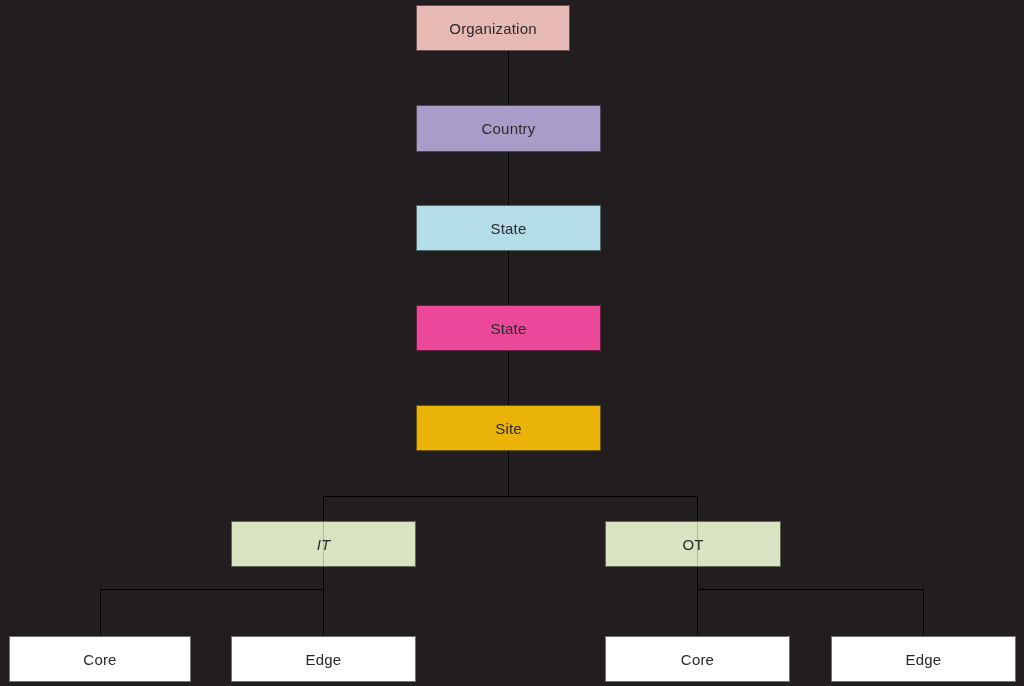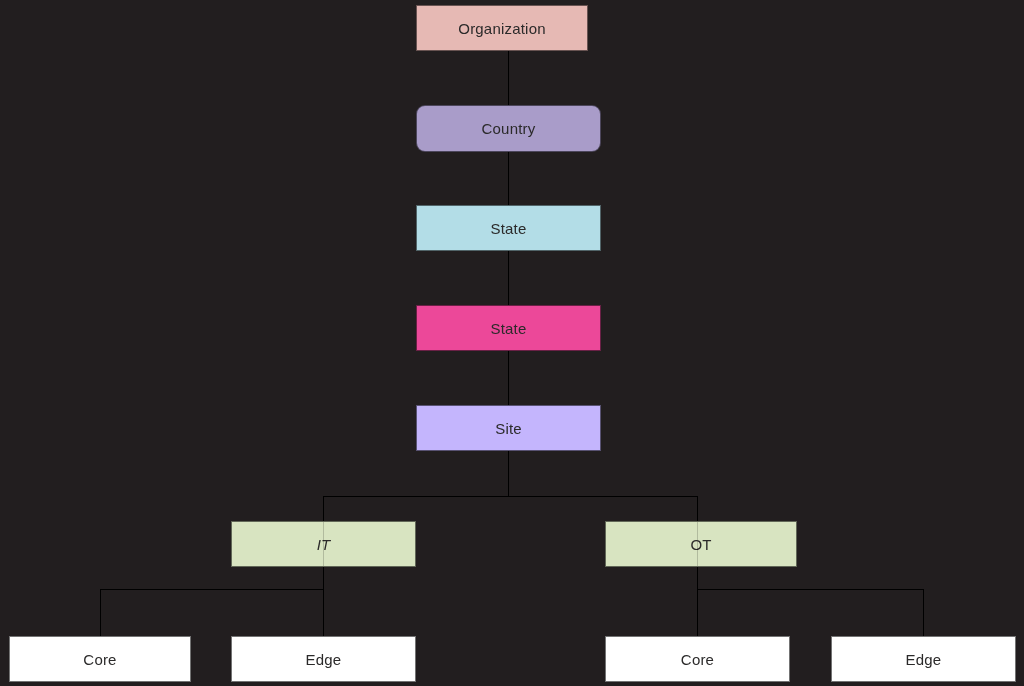--- a/index.html
+++ b/index.html
@@ -51,25 +51,25 @@
       <div class="edge" style="left: 323px; top: 567px; width: 1px; height: 69px; background: rgb(0, 0, 0);"></div>
       <div class="edge" style="left: 100px; top: 589px; width: 224px; height: 1px; background: rgb(0, 0, 0);"></div>
       <div class="edge" style="left: 100px; top: 589px; width: 1px; height: 47px; background: rgb(0, 0, 0);"></div>
       <div class="edge" style="left: 697px; top: 567px; width: 1px; height: 69px; background: rgb(0, 0, 0);"></div>
       <div class="edge" style="left: 697px; top: 589px; width: 227px; height: 1px; background: rgb(0, 0, 0);"></div>
       <div class="edge" style="left: 923px; top: 589px; width: 1px; height: 47px; background: rgb(0, 0, 0);"></div>
       <div class="edge faint" style="left: 323px; top: 522px; width: 1px; height: 44px;"></div>
       <div class="edge faint" style="left: 697px; top: 522px; width: 1px; height: 44px;"></div>
     </div>
   <div id="nodes-layer">
-      <div class="node" style="left: 416px; top: 5px; width: 172px; height: 46px; background: rgb(230, 185, 180); border-color: rgba(0, 0, 0, 0.55); color: rgb(43, 42, 42);">Organization</div>
-      <div class="node" style="left: 416px; top: 105px; width: 185px; height: 47px; background: rgb(169, 156, 201); border-color: rgba(0, 0, 0, 0.55); color: rgb(43, 42, 42); border-radius: 9px;">Country</div>
+      <div class="node" style="left: 416px; top: 5px; width: 154px; height: 46px; background: rgb(230, 185, 180); border-color: rgba(0, 0, 0, 0.55); color: rgb(43, 42, 42);">Organization</div>
+      <div class="node" style="left: 416px; top: 105px; width: 185px; height: 47px; background: rgb(169, 156, 201); border-color: rgba(0, 0, 0, 0.55); color: rgb(43, 42, 42);">Country</div>
       <div class="node" style="left: 416px; top: 205px; width: 185px; height: 46px; background: rgb(179, 221, 231); border-color: rgba(0, 0, 0, 0.55); color: rgb(43, 42, 42);">State</div>
       <div class="node" style="left: 416px; top: 305px; width: 185px; height: 46px; background: #ec4899; border-color: rgba(0, 0, 0, 0.55); color: rgb(43, 42, 42);">State</div>
-      <div class="node" style="left: 416px; top: 405px; width: 185px; height: 46px; background: #c4b5fd; border-color: rgba(0, 0, 0, 0.55); color: rgb(43, 42, 42);">Site</div>
+      <div class="node" style="left: 416px; top: 405px; width: 185px; height: 46px; background: #eab308; border-color: rgba(0, 0, 0, 0.55); color: rgb(43, 42, 42);">Site</div>
       <div class="node" style="left: 231px; top: 521px; width: 185px; height: 46px; background: rgb(216, 228, 193); border-color: rgba(0, 0, 0, 0.55); color: rgb(43, 42, 42); font-style: italic;">IT</div>
-      <div class="node" style="left: 605px; top: 521px; width: 192px; height: 46px; background: rgb(216, 228, 193); border-color: rgba(0, 0, 0, 0.55); color: rgb(43, 42, 42);">OT</div>
+      <div class="node" style="left: 605px; top: 521px; width: 176px; height: 46px; background: rgb(216, 228, 193); border-color: rgba(0, 0, 0, 0.55); color: rgb(43, 42, 42);">OT</div>
       <div class="node" style="left: 9px; top: 636px; width: 182px; height: 46px; background: rgb(255, 255, 255); border-color: rgba(0, 0, 0, 0.55); color: rgb(43, 42, 42);">Core</div>
       <div class="node" style="left: 231px; top: 636px; width: 185px; height: 46px; background: rgb(255, 255, 255); border-color: rgba(0, 0, 0, 0.55); color: rgb(43, 42, 42);">Edge</div>
       <div class="node" style="left: 605px; top: 636px; width: 185px; height: 46px; background: rgb(255, 255, 255); border-color: rgba(0, 0, 0, 0.55); color: rgb(43, 42, 42);">Core</div>
       <div class="node" style="left: 831px; top: 636px; width: 185px; height: 46px; background: rgb(255, 255, 255); border-color: rgba(0, 0, 0, 0.55); color: rgb(43, 42, 42);">Edge</div>
     </div>
 </div>
 
 </body></html>

